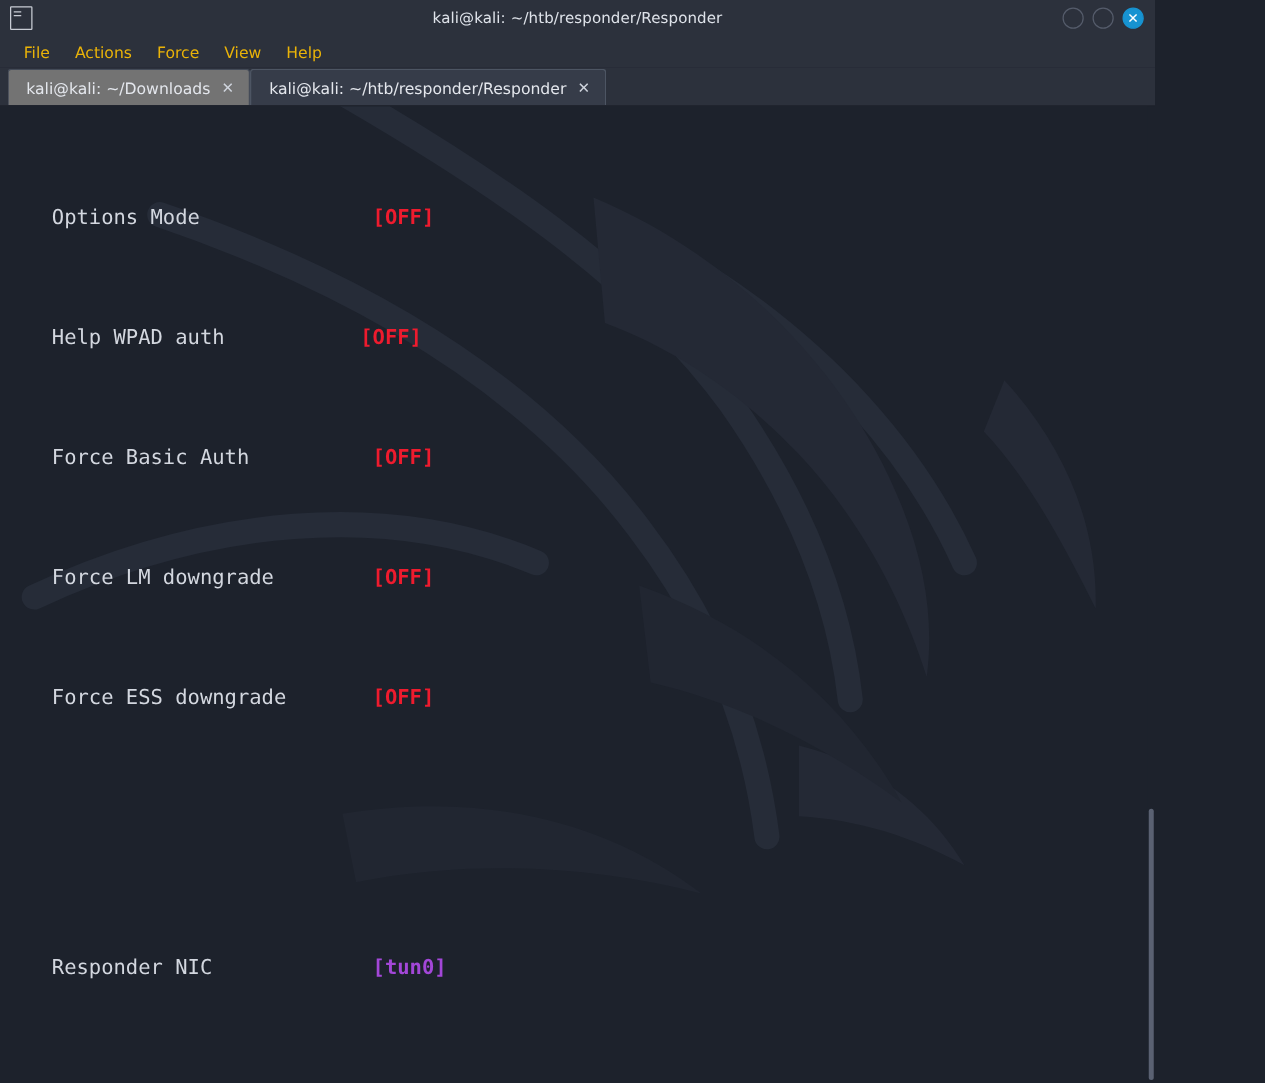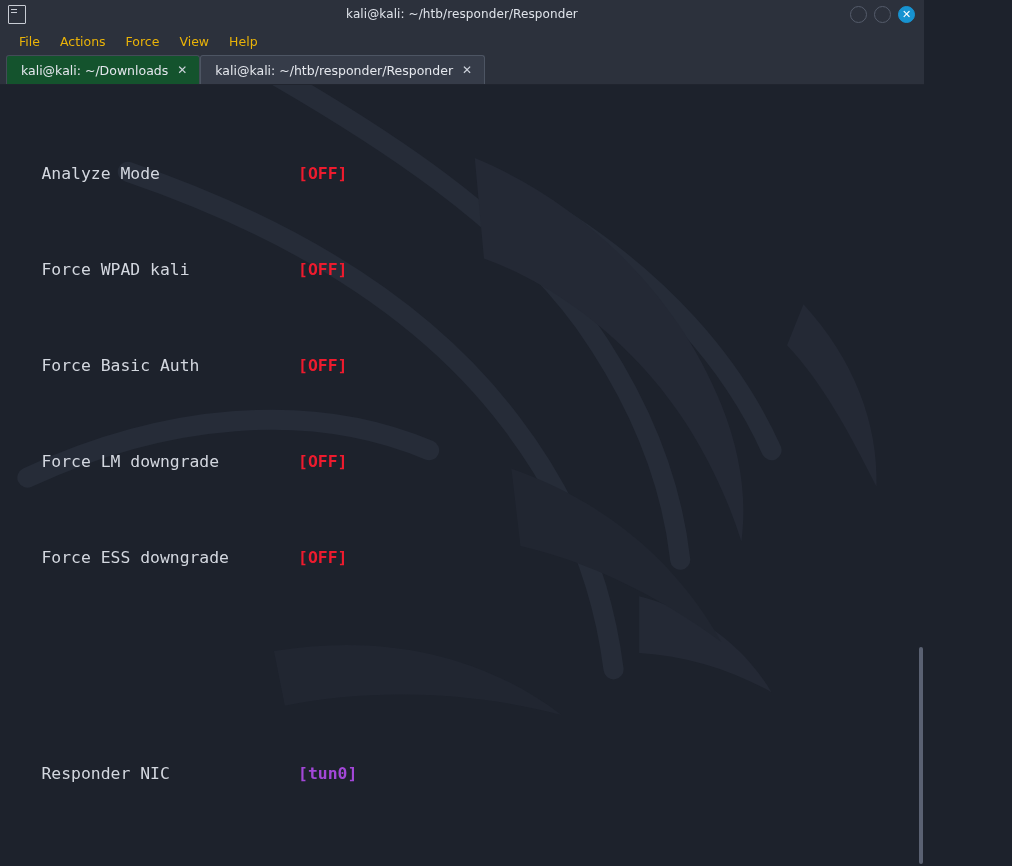--- a/index.html
+++ b/index.html
@@ -121,21 +121,21 @@
   }
   .tab {
     height: 29px;
     display: flex;
     align-items: center;
     gap: 9px;
     padding: 0 12px 0 14px;
     font-family: "DejaVu Sans", sans-serif;
     font-size: 12.5px;
     color: #e4e7ed;
-    background: #14532d;
+    background: #737373;
     border: 1px solid #444b58;
     border-bottom: none;
     border-top-left-radius: 3px;
     border-top-right-radius: 3px;
     box-sizing: border-box;
     cursor: default;
   }
   .tab.active {
     background: #363c49;
     border-color: #4d5563;
@@ -245,23 +245,23 @@
         <path d="M880 240 C 935 300, 962 370, 960 440 C 930 380, 900 325, 862 285 Z"></path>
       </g>
       <g fill="#212631">
         <path d="M560 420 C 660 455, 740 520, 790 610 C 722 560, 645 522, 570 505 Z"></path>
         <path d="M300 620 C 420 600, 530 625, 615 690 C 520 665, 410 660, 312 680 Z"></path>
       </g>
     </svg>
 
     <div class="term">
 
-      <div class="line"><span class="c-label">    </span><span class="c-label">Analyze Mode</span><span class="c-label">              </span><span class="c-off">[OFF]</span></div>
-
-      <div class="line"><span class="c-label">    </span><span class="c-label">Force WPAD kali</span><span class="c-label">           </span><span class="c-off">[OFF]</span></div>
+      <div class="line"><span class="c-label">    </span><span class="c-label">Options Mode</span><span class="c-label">              </span><span class="c-off">[OFF]</span></div>
+
+      <div class="line"><span class="c-label">    </span><span class="c-label">Help WPAD auth</span><span class="c-label">           </span><span class="c-off">[OFF]</span></div>
 
       <div class="line"><span class="c-label">    </span><span class="c-label">Force Basic Auth</span><span class="c-label">          </span><span class="c-off">[OFF]</span></div>
 
       <div class="line"><span class="c-label">    </span><span class="c-label">Force LM downgrade</span><span class="c-label">        </span><span class="c-off">[OFF]</span></div>
 
       <div class="line"><span class="c-label">    </span><span class="c-label">Force ESS downgrade</span><span class="c-label">       </span><span class="c-off">[OFF]</span></div>
 
       <div class="line"> </div>
 
 

